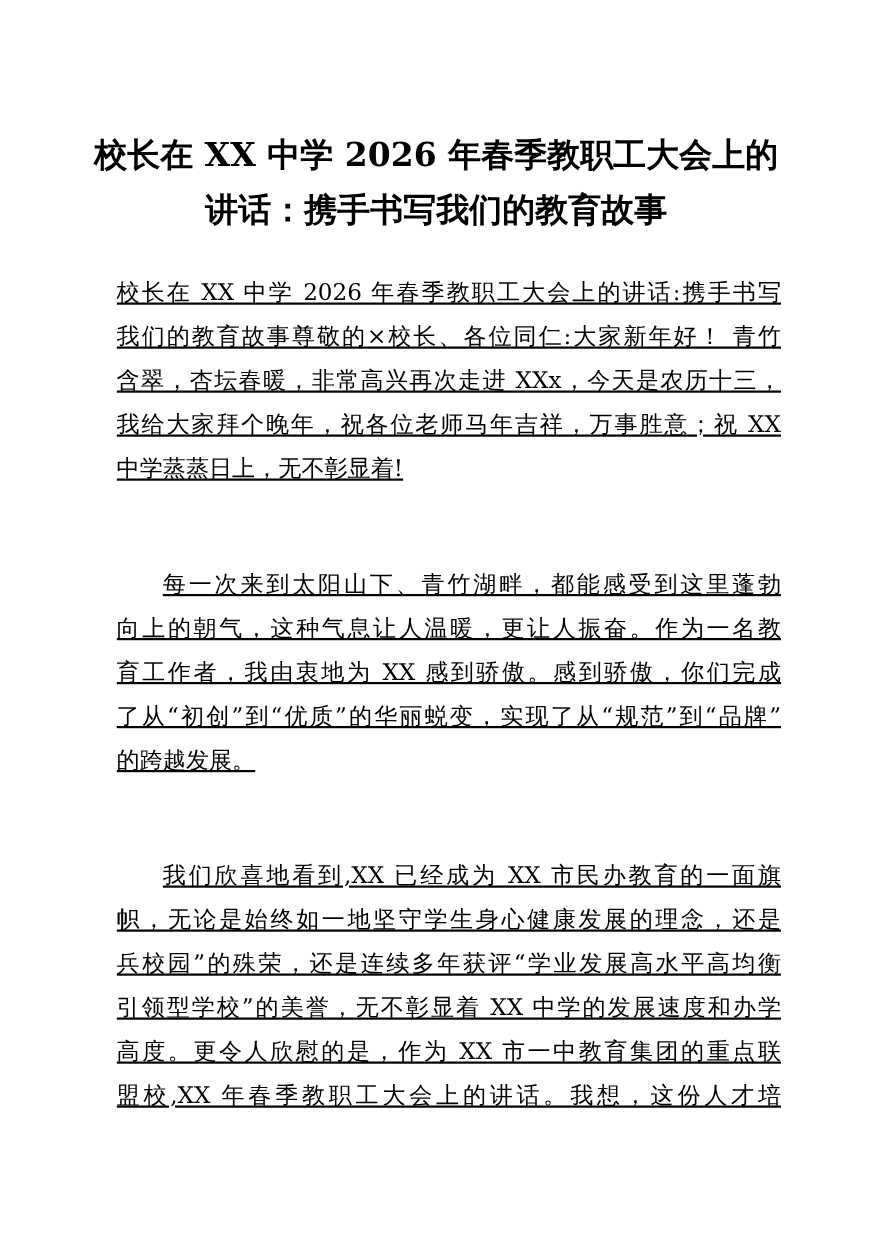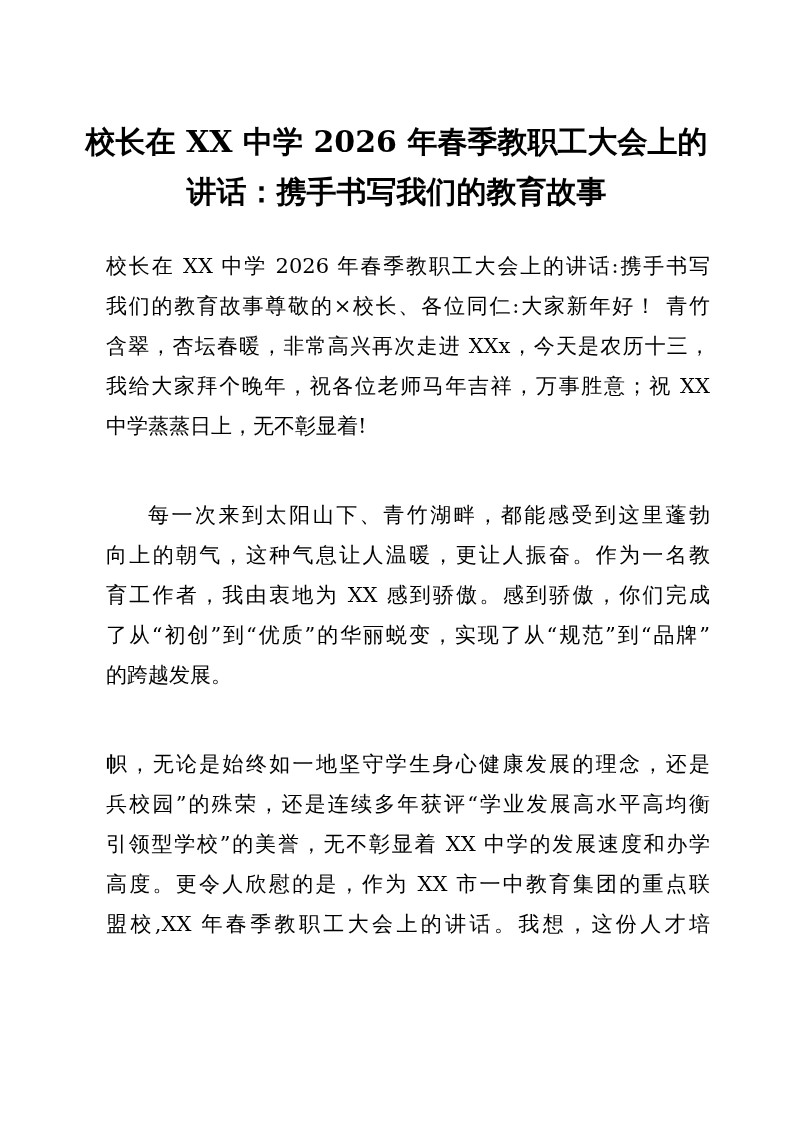--- a/index.html
+++ b/index.html
@@ -25,23 +25,24 @@
     font-weight: bold;
     font-size: 30px;
     line-height: 50px;
   }
   .doc-body {
     position: absolute;
     top: 246px;
     left: 106px;
     width: 604px;
     font-size: 21px;
+    text-decoration: underline;
   }
   .paragraph { margin: 0; }
-  .paragraph + .paragraph { margin-top: 49px; }
+  .paragraph + .paragraph { margin-top: 65px; }
   .line {
     height: 40px;
     line-height: 40px;
     text-align: justify;
     text-align-last: justify;
     overflow: hidden;
   }
   .line.last { text-align-last: left; }
   .line.indent { padding-left: 42px; }
 </style>
@@ -62,20 +63,21 @@
         <div class="line last">中学蒸蒸日上，无不彰显着!</div>
       </div>
       <div class="paragraph">
         <div class="line indent">每一次来到太阳山下、青竹湖畔，都能感受到这里蓬勃</div>
         <div class="line">向上的朝气，这种气息让人温暖，更让人振奋。作为一名教</div>
         <div class="line">育工作者，我由衷地为 XX 感到骄傲。感到骄傲，你们完成</div>
         <div class="line">了从“初创”到“优质”的华丽蜕变，实现了从“规范”到“品牌”</div>
         <div class="line last">的跨越发展。</div>
       </div>
       <div class="paragraph">
+        <div class="line indent">我们欣喜地看到,XX 已经成为 XX 市民办教育的一面旗</div>
         <div class="line">帜，无论是始终如一地坚守学生身心健康发展的理念，还是</div>
         <div class="line">兵校园”的殊荣，还是连续多年获评“学业发展高水平高均衡</div>
         <div class="line">引领型学校”的美誉，无不彰显着 XX 中学的发展速度和办学</div>
         <div class="line">高度。更令人欣慰的是，作为 XX 市一中教育集团的重点联</div>
         <div class="line">盟校,XX 年春季教职工大会上的讲话。我想，这份人才培</div>
       </div>
     </div>
 </div>
 
 </body></html>

